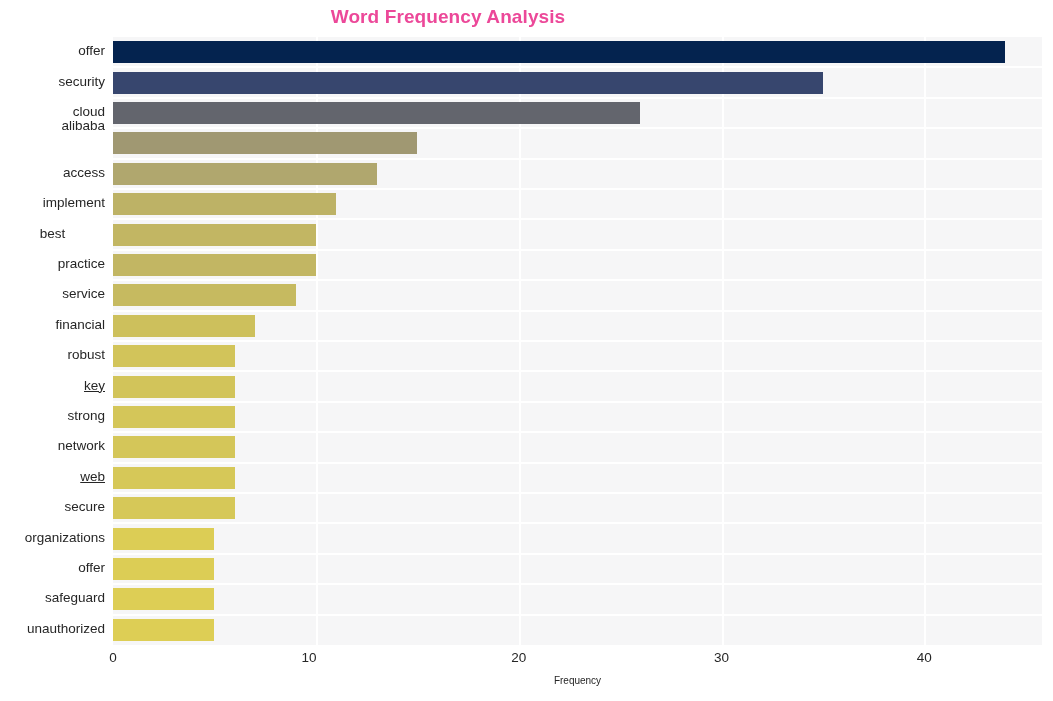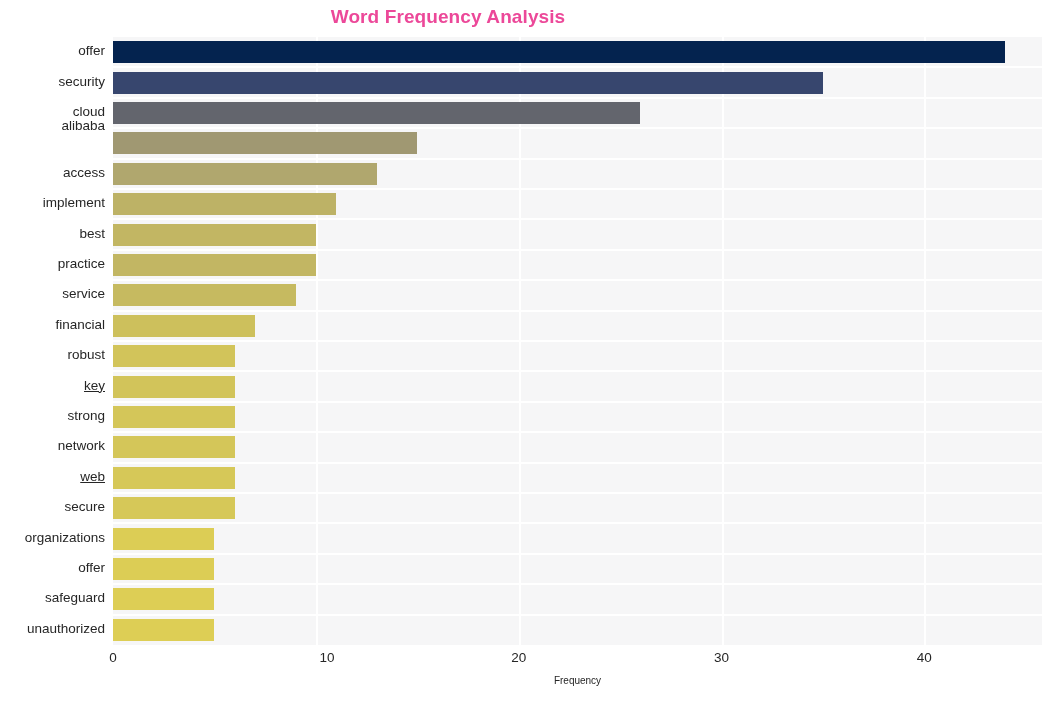--- a/index.html
+++ b/index.html
@@ -166,39 +166,39 @@
       <div class="bar" title="unauthorized: 5" style="width: 101.419px; top: 581.8px; background: rgb(221, 206, 85);"></div>
     </div>
 
   <div id="y-axis-labels">
       <div class="ytick" style="top: 6.2px;">offer</div>
       <div class="ytick" style="top: 36.6px;">security</div>
       <div class="ytick" style="top: 67px;">cloud</div>
       <div class="ytick" style="top: 81px; padding-left: 12px;">alibaba</div>
       <div class="ytick" style="top: 127.8px;">access</div>
       <div class="ytick" style="top: 158.2px;">implement</div>
-      <div class="ytick" style="top: 188.6px;">best</div>
+      <div class="ytick" style="top: 188.6px; text-align: center;">best</div>
       <div class="ytick" style="top: 219px;">practice</div>
       <div class="ytick" style="top: 249.4px; margin-left: 41px;">service</div>
       <div class="ytick" style="top: 279.8px;">financial</div>
       <div class="ytick" style="top: 310.2px;">robust</div>
       <div class="ytick" style="top: 340.6px; text-decoration: underline;">key</div>
       <div class="ytick" style="top: 371px;">strong</div>
       <div class="ytick" style="top: 401.4px;">network</div>
       <div class="ytick" style="top: 431.8px; text-decoration: underline;">web</div>
       <div class="ytick" style="top: 462.2px;">secure</div>
       <div class="ytick" style="top: 492.6px;">organizations</div>
       <div class="ytick" style="top: 523px;">offer</div>
       <div class="ytick" style="top: 553.4px;">safeguard</div>
       <div class="ytick" style="top: 583.8px;">unauthorized</div>
     </div>
 
   <div id="x-axis-labels">
       <div class="xtick" style="left: 0px;">0</div>
-      <div class="xtick" style="left: 214px;">10</div>
+      <div class="xtick" style="left: 196px;">10</div>
       <div class="xtick" style="left: 405.677px;">20</div>
       <div class="xtick" style="left: 608.515px;">30</div>
       <div class="xtick" style="left: 811.354px;">40</div>
     </div>
 
   <div id="x-axis-title">Frequency</div>
 
 </div>
 
 </body></html>

